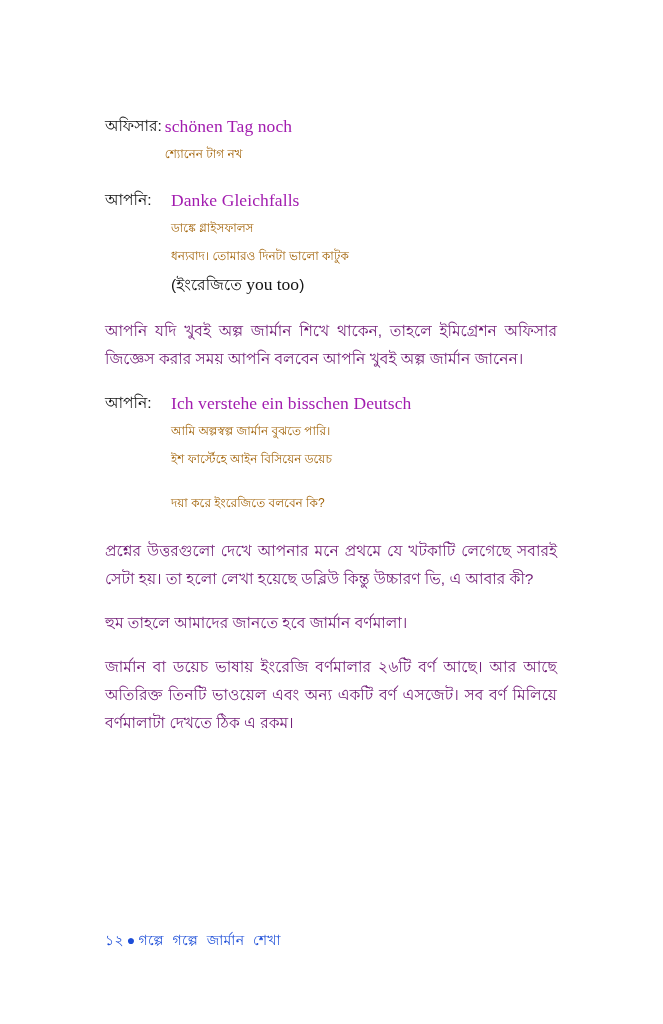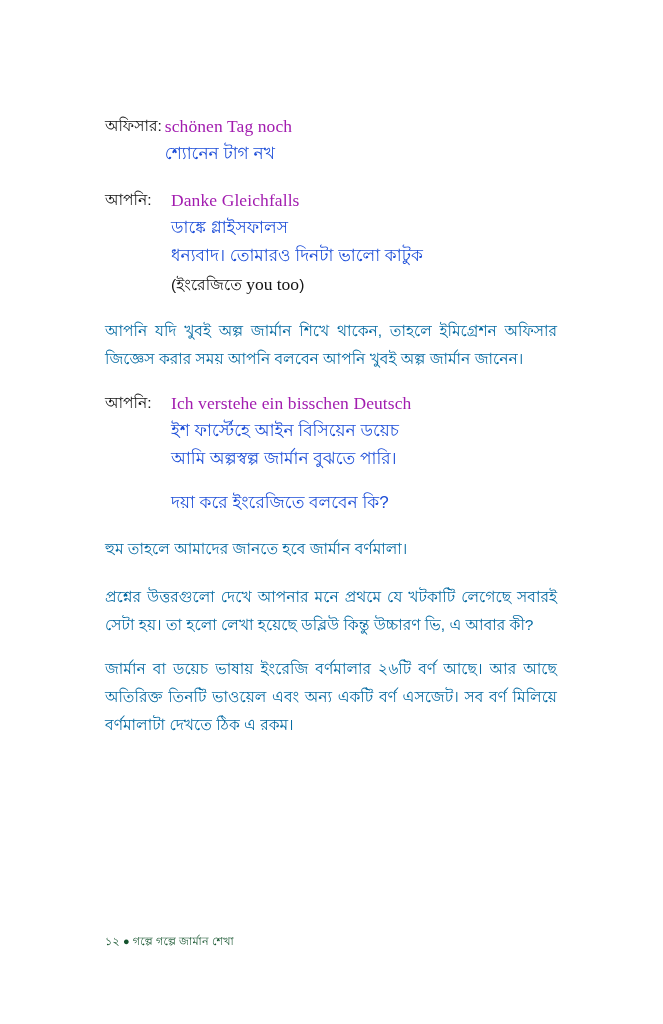--- a/index.html
+++ b/index.html
@@ -66,22 +66,22 @@
     white-space: nowrap;
   }
   .line.latin {
     font-family: "Liberation Serif", "DejaVu Serif", serif;
     font-size: 17.5px;
     letter-spacing: 0.1px;
     color: #a21caf;
   }
   .line.bangla {
     font-family: "Liberation Sans", "DejaVu Sans", sans-serif;
-    font-size: 17px;
-    color: #1d4ed8;
+    font-size: 12px;
+    color: #a16207;
   }
   .line.mixed {
     font-family: "Liberation Sans", "DejaVu Sans", sans-serif;
     font-size: 15.5px;
     color: #141414;
   }
   .line.mixed .latin-inline {
     font-family: "Liberation Serif", "DejaVu Serif", serif;
     font-size: 17.5px;
   }
@@ -91,37 +91,37 @@
     height: 16px;
   }
 
   
   .para {
     font-family: "Liberation Sans", "DejaVu Sans", sans-serif;
     font-size: 15.5px;
     line-height: 28px;
     text-align: justify;
     text-justify: inter-word;
-    color: #0369a1;
+    color: #701a75;
     margin: 0 0 16px 0;
     width: 452px;
   }
   .para.spaced-top {
     margin-top: 20px;
   }
 
   
   .footer {
     position: absolute;
     left: 105px;
     top: 932px;
-    font-family: Liberation Serif, serif;
-    font-size: 11px;
+    font-family: Liberation Mono, monospace;
+    font-size: 14px;
     line-height: 18px;
-    color: #14532d;
+    color: #1d4ed8;
     white-space: nowrap;
     letter-spacing: 0.3px;
   }
   .footer .dot {
     padding: 0 3px;
   }
 </style>
 </head>
 <body>
 
@@ -145,31 +145,31 @@
         <div class="line mixed"><span>(ইংরেজিতে </span><span class="latin-inline">you too</span><span>)</span></div>
       </div>
     </div>
 
     <p class="para">আপনি যদি খুবই অল্প জার্মান শিখে থাকেন, তাহলে ইমিগ্রেশন অফিসার জিজ্ঞেস করার সময় আপনি বলবেন আপনি খুবই অল্প জার্মান জানেন।</p>
 
     <div class="dialog">
       <div class="dialog-speaker">আপনি:</div>
       <div class="dialog-lines">
         <div class="line latin">Ich verstehe ein bisschen Deutsch</div>
+        <div class="line bangla">আমি অল্পস্বল্প জার্মান বুঝতে পারি।</div>
         <div class="line bangla">ইশ ফার্স্টেহে আইন বিসিয়েন ডয়েচ</div>
-        <div class="line bangla">আমি অল্পস্বল্প জার্মান বুঝতে পারি।</div>
 
         <div class="line-gap"></div>
 
         <div class="line bangla">দয়া করে ইংরেজিতে বলবেন কি?</div>
       </div>
     </div>
 
+    <p class="para spaced-top">প্রশ্নের উত্তরগুলো দেখে আপনার মনে প্রথমে যে খটকাটি লেগেছে সবারই সেটা হয়। তা হলো লেখা হয়েছে ডব্লিউ কিন্তু উচ্চারণ ভি, এ আবার কী?</p>
+
     <p class="para">হুম তাহলে আমাদের জানতে হবে জার্মান বর্ণমালা।</p>
-
-    <p class="para spaced-top">প্রশ্নের উত্তরগুলো দেখে আপনার মনে প্রথমে যে খটকাটি লেগেছে সবারই সেটা হয়। তা হলো লেখা হয়েছে ডব্লিউ কিন্তু উচ্চারণ ভি, এ আবার কী?</p>
 
     <p class="para">জার্মান বা ডয়েচ ভাষায় ইংরেজি বর্ণমালার ২৬টি বর্ণ আছে। আর আছে অতিরিক্ত তিনটি ভাওয়েল এবং অন্য একটি বর্ণ এসজেট। সব বর্ণ মিলিয়ে বর্ণমালাটা দেখতে ঠিক এ রকম।</p>
 
   </div>
 
   <div class="footer"><span>১২</span><span class="dot">●</span><span>গল্পে গল্পে জার্মান শেখা</span></div>
 </div>
 
 </body></html>

